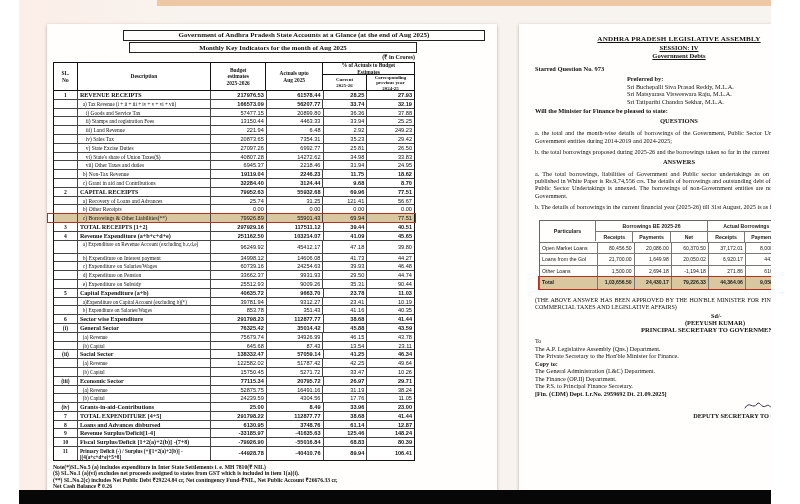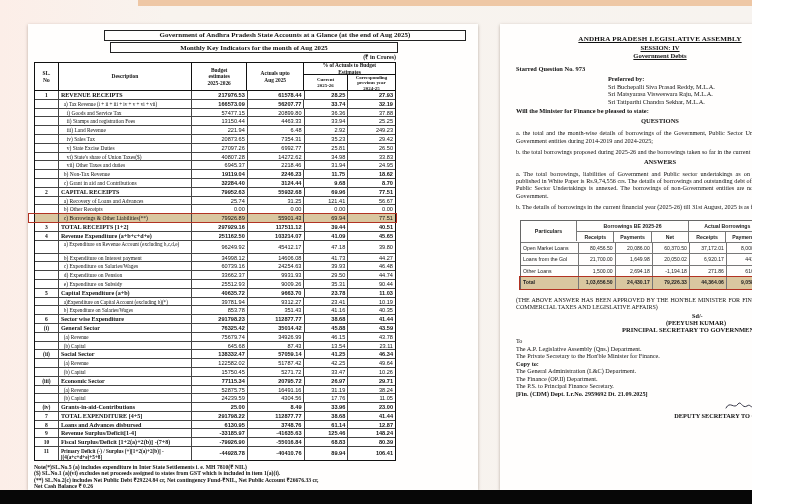--- a/index.html
+++ b/index.html
@@ -1,18 +1,18 @@
 <!DOCTYPE html>
 <html><head>
 <meta charset="utf-8">
 <style>
   html,body{margin:0;padding:0;}
   .stage{position:relative;width:752px;height:504px;overflow:hidden;
     background:linear-gradient(90deg,#fceee8 0%,#f8f3ee 22%,#f7f3ef 100%);
-    font-family:"Liberation Serif",serif;color:#111;}
+    font-family:"Liberation Serif",serif;color:#111;margin-left:19px;}
   .topstrip{position:absolute;left:138px;top:0;width:662px;height:6px;background:#eec7a5;}
   .bottombar{position:absolute;left:0;bottom:0;width:800px;height:14px;background:#070707;}
   .page{position:absolute;top:24px;background:#fffefd;box-shadow:0 1px 3px rgba(70,45,30,.35);box-sizing:border-box;}
   .page.left{left:28px;width:450px;height:466px;padding:6px;}
   .page.right{left:500px;width:314px;height:466px;padding:11px 10px 4px 16px;}
 
   
   .t1{margin-left:70px;width:362px;border:1px solid #222;text-align:center;font-weight:bold;
       font-size:7px;line-height:9.5px;height:11px;box-sizing:border-box;}
   .t2{margin-left:76px;width:288px;border:1px solid #222;text-align:center;font-weight:bold;

